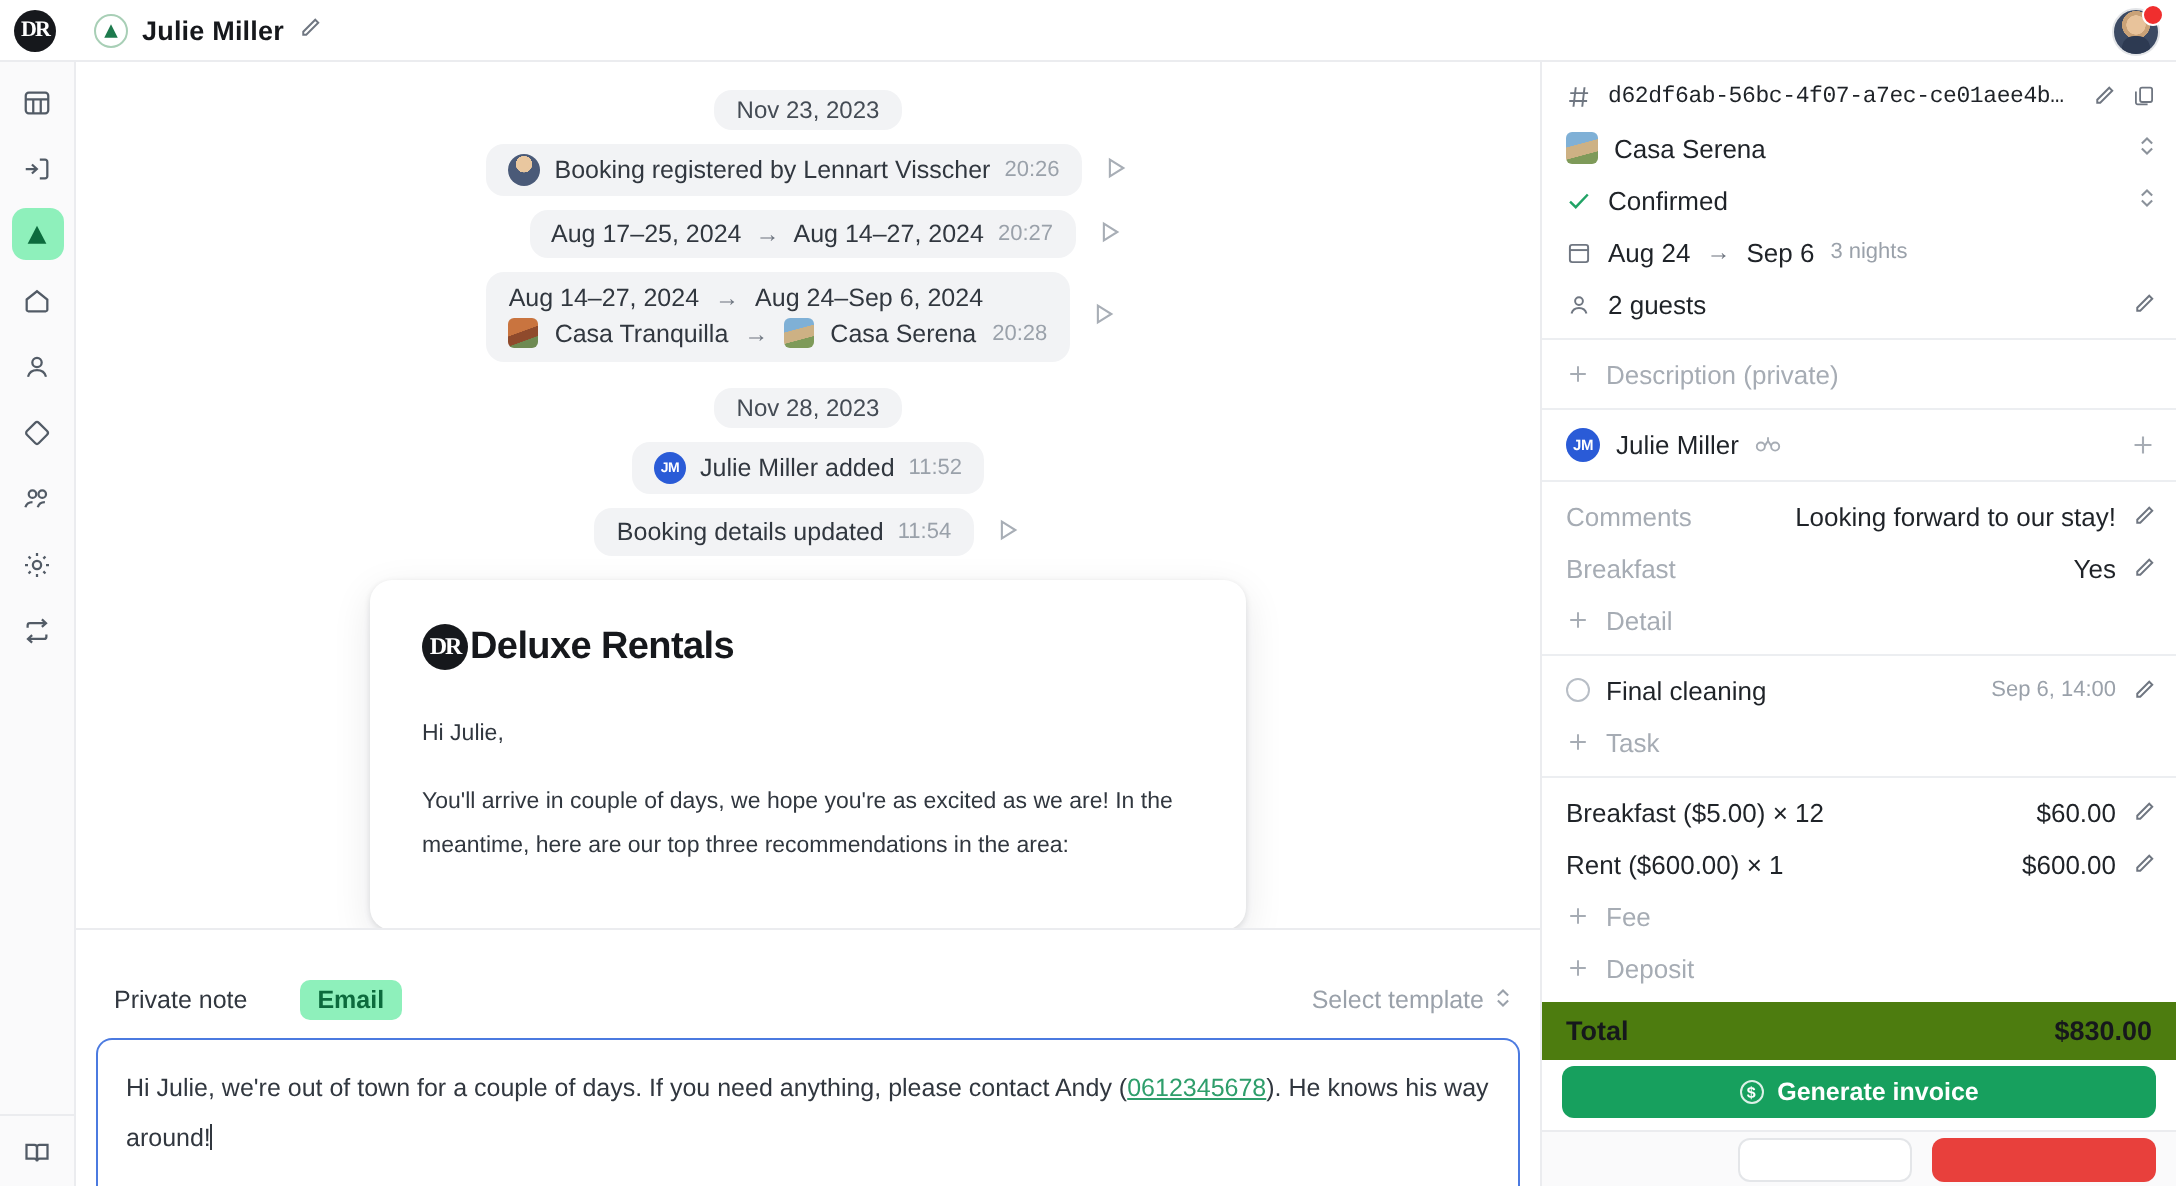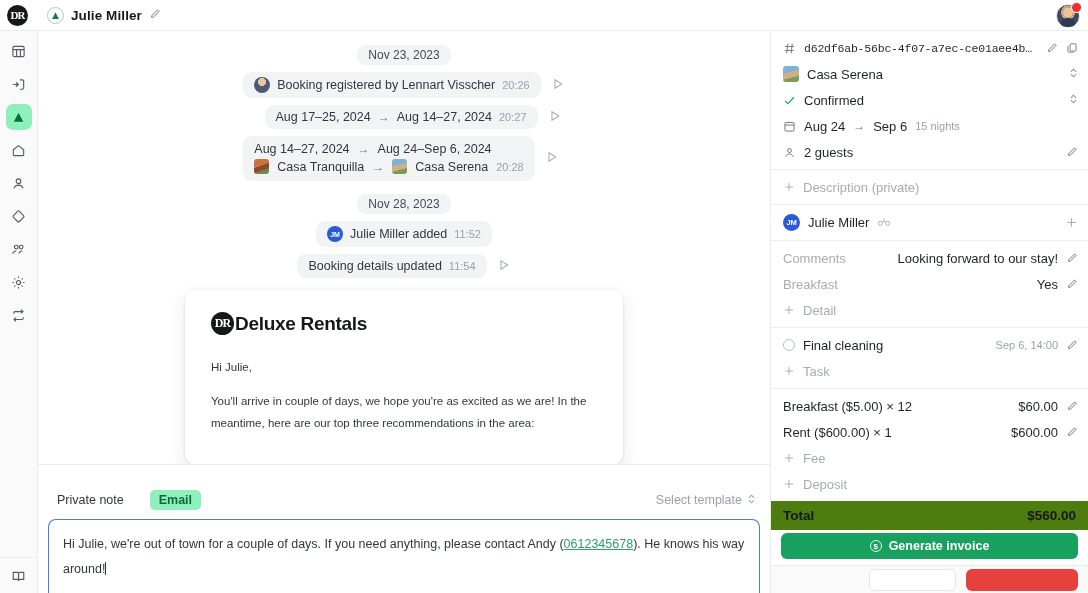--- a/index.html
+++ b/index.html
@@ -502,21 +502,21 @@
         <div class="r-row">
           <span class="r-ico">
             <svg width="13" height="13" viewBox="0 0 16 16" fill="none" stroke="currentColor" stroke-width="1.2">
                 <rect x="2.4" y="3" width="11.2" height="10.6" rx="1.4"></rect>
                 <path d="M2.4 6.2h11.2"></path>
               </svg>
           </span>
           <span>Aug 24</span>
           <span class="arrow-g">→</span>
           <span>Sep 6</span>
-          <span class="r-sub">15 nights</span>
+          <span class="r-sub">3 nights</span>
         </div>
 
         <div class="r-row">
           <span class="r-ico">
             <svg width="13" height="13" viewBox="0 0 16 16" fill="none" stroke="currentColor" stroke-width="1.2">
                 <circle cx="8" cy="5.6" r="2.4"></circle>
                 <path d="M3.4 13.2c.6-2.2 2.4-3.4 4.6-3.4s4 1.2 4.6 3.4"></path>
               </svg>
           </span>
           <span class="grow">2 guests</span>
@@ -642,21 +642,21 @@
             <svg width="12" height="12" viewBox="0 0 16 16" fill="none" stroke="currentColor" stroke-width="1.3">
                 <path d="M8 2.8v10.4M2.8 8h10.4"></path>
               </svg>
           </span>
           <span class="r-muted">Deposit</span>
         </div>
       </div>
 
       <div class="total-row">
         <span style="flex:1 1 auto">Total</span>
-        <span>$560.00</span>
+        <span>$830.00</span>
       </div>
 
       <button class="gen-btn">
         <span class="coin">$</span>
         <span>Generate invoice</span>
       </button>
 
       <div class="bottom-strip">
         <div style="width:78px"></div>
         <div class="btn-white"></div>

